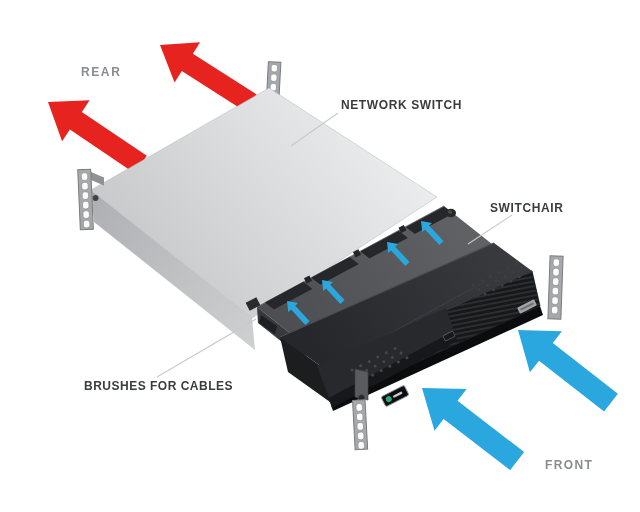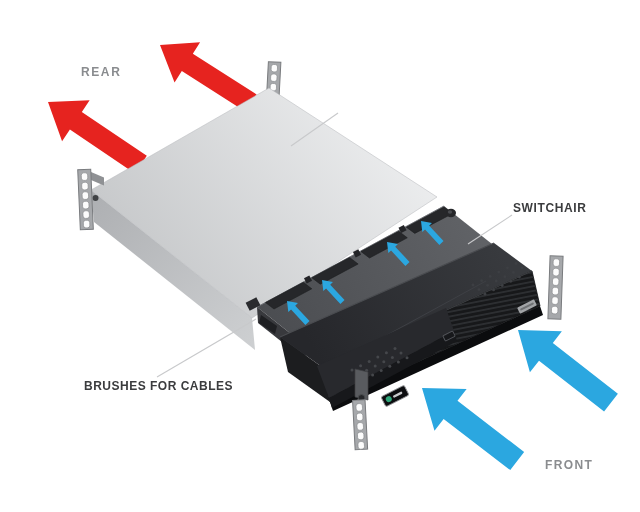--- a/index.html
+++ b/index.html
@@ -198,16 +198,17 @@
     </g>
 
     <g>
       <line class="leader" x1="338" y1="113" x2="291" y2="146"></line>
       <line class="leader" x1="512" y1="215" x2="468" y2="244"></line>
       <line class="leader" x1="157" y1="377" x2="256" y2="319"></line>
     </g>
   </svg>
 
   <div class="label lbl-gray" style="left:81px;top:66px;letter-spacing:1.6px;text-align:center;">REAR</div>
-  <div class="label lbl-dark" style="left:513px;top:202px;letter-spacing:0.6px;">SWITCHAIR</div>
+  <div class="label lbl-dark" style="left:341px;top:99px;letter-spacing:0.6px;">NETWORK SWITCH</div>
+  <div class="label lbl-dark" style="left:490px;top:202px;letter-spacing:0.6px;">SWITCHAIR</div>
   <div class="label lbl-dark" style="left:84px;top:380px;letter-spacing:0.5px;">BRUSHES FOR CABLES</div>
   <div class="label lbl-gray" style="left:545px;top:431px;letter-spacing:1.4px;margin-top:28px;">FRONT</div>
 </div>
 
 </body></html>

